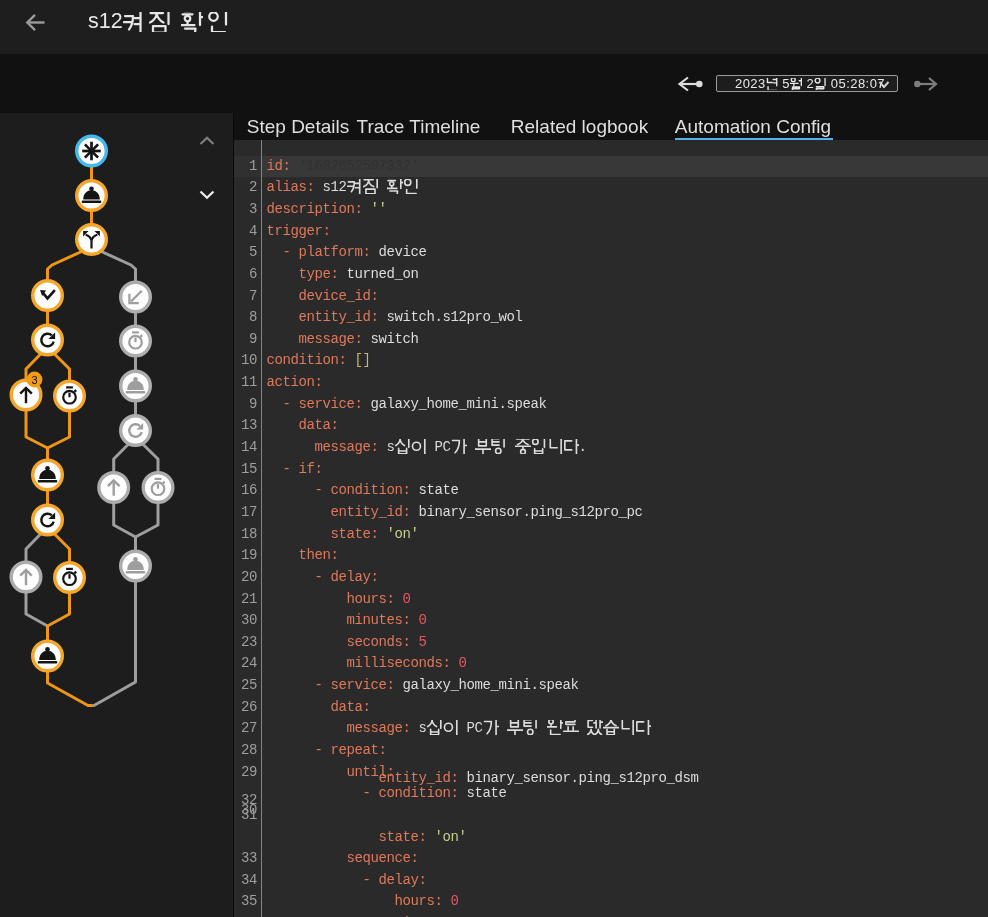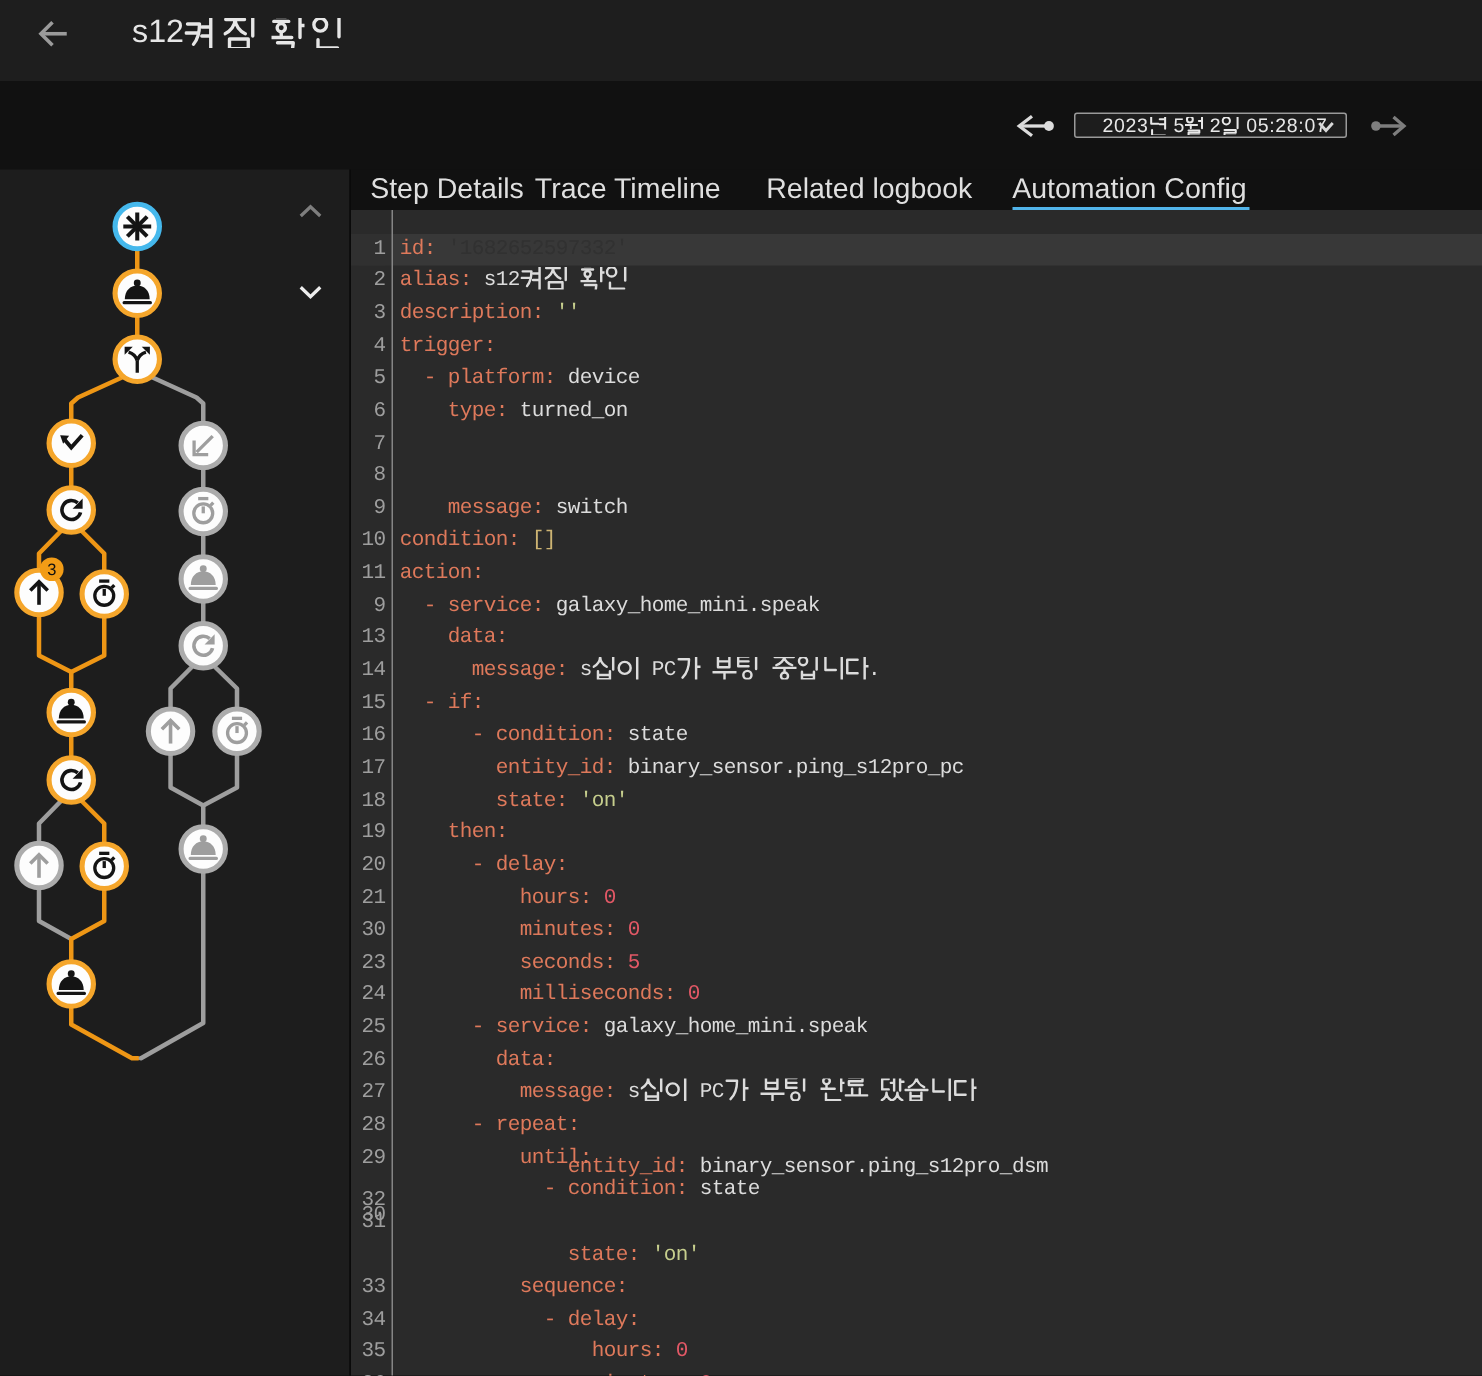--- a/index.html
+++ b/index.html
@@ -407,21 +407,23 @@
         </svg></div>
 <div class="num" style="top:58.98px">3</div>
 <div class="cl" style="top:58.98px"><span class="k">description:</span><span class="p"> </span><span class="s">''</span></div>
 <div class="num" style="top:80.62px">4</div>
 <div class="cl" style="top:80.62px"><span class="k">trigger:</span></div>
 <div class="num" style="top:102.26px">5</div>
 <div class="cl" style="top:102.26px"><span class="p">  </span><span class="d">- </span><span class="k">platform:</span><span class="p"> device</span></div>
 <div class="num" style="top:123.90px">6</div>
 <div class="cl" style="top:123.90px"><span class="p">    </span><span class="k">type:</span><span class="p"> turned_on</span></div>
 <div class="num" style="top:145.54px">7</div>
+<div class="cl" style="top:145.54px"><span class="p">    </span><span class="k">device_id:</span></div>
 <div class="num" style="top:167.18px">8</div>
+<div class="cl" style="top:167.18px"><span class="p">    </span><span class="k">entity_id:</span><span class="p"> switch.s12pro_wol</span></div>
 <div class="num" style="top:188.82px">9</div>
 <div class="cl" style="top:188.82px"><span class="p">    </span><span class="k">message:</span><span class="p"> switch</span></div>
 <div class="num" style="top:210.46px">10</div>
 <div class="cl" style="top:210.46px"><span class="k">condition:</span><span class="p"> </span><span class="b">[]</span></div>
 <div class="num" style="top:232.10px">11</div>
 <div class="cl" style="top:232.10px"><span class="k">action:</span></div>
 <div class="num" style="top:253.74px">9</div>
 <div class="cl" style="top:253.74px"><span class="p">  </span><span class="d">- </span><span class="k">service:</span><span class="p"> galaxy_home_mini.speak</span></div>
 <div class="num" style="top:275.38px">13</div>
 <div class="cl" style="top:275.38px"><span class="p">    </span><span class="k">data:</span></div>

